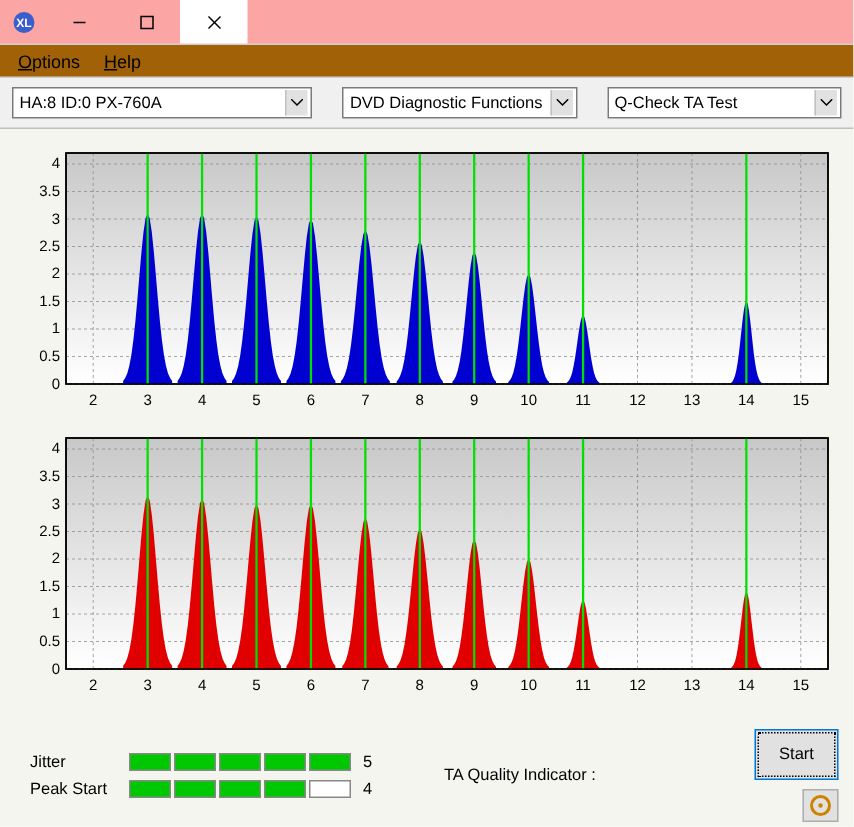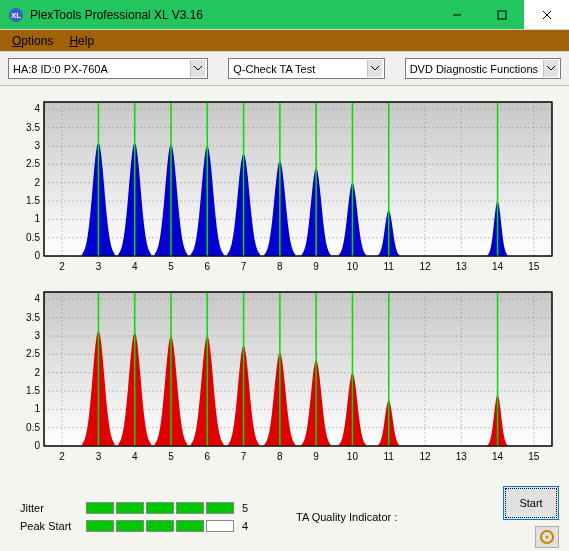--- a/index.html
+++ b/index.html
@@ -1,17 +1,17 @@
 <!DOCTYPE html>
 <html><head>
 <meta charset="utf-8">
 <style>
 * { box-sizing: border-box; margin: 0; padding: 0; }
 body { font-family: "Segoe UI", Tahoma, sans-serif; font-size: 12px; background: #fff; width: 569px; height: 551px; overflow: hidden; }
-.titlebar { background: #22c55e; height: 30px; display: flex; align-items: center; border-bottom: 1px solid #d0d0d0; }
+.titlebar { background: #fca5a5; height: 30px; display: flex; align-items: center; border-bottom: 1px solid #d0d0d0; }
 .titlebar .icon { width: 16px; height: 16px; margin: 0 6px 0 8px; display: inline-flex; align-items: center; justify-content: center; }
 .titlebar .title { flex: 1; font-size: 12px; color: #000; }
 .win-btns { display: flex; height: 100%; }
 .win-btn { width: 45px; height: 100%; display: flex; align-items: center; justify-content: center; color: #000; font-size: 11px; }
 .win-close { background: #fff; }
 .menubar { height: 22px; display: flex; align-items: center; padding: 0 4px; background: #a16207; border-bottom: 1px solid #d0d0d0; }
 .menu-item { padding: 2px 8px; font-size: 12px; }
 .menu-item .ul { text-decoration: underline; }
 .controls { display: flex; gap: 20px; padding: 6px 8px; background: #f0f0f0; border-bottom: 1px solid #c0c0c0; align-items: flex-end; }
 .combo { flex: 1; height: 21px; background: #fff; border: 1px solid #7a7a7a; display: flex; align-items: center; padding: 0 4px; font-size: 11px; position: relative; }
@@ -39,21 +39,20 @@
 </head>
 <body>
 
 <div class="titlebar">
   <span class="icon">
     <svg width="16" height="16">
         <circle cx="8" cy="8" r="7" fill="#3a5fcd"></circle>
         <text x="8" y="11" font-size="8" fill="#fff" text-anchor="middle" font-weight="bold">XL</text>
       </svg>
   </span>
-  <span class="title">PlexTools Professional XL V3.16</span>
   <div class="win-btns">
     <div class="win-btn">
         <svg width="10" height="10">
           <line x1="1" y1="5" x2="9" y2="5" stroke="#000" stroke-width="1"></line>
         </svg>
       </div>
     <div class="win-btn">
         <svg width="10" height="10">
           <rect x="1" y="1" width="8" height="8" fill="none" stroke="#000" stroke-width="1"></rect>
         </svg>
@@ -75,29 +74,29 @@
 <div class="controls">
   <div class="combo" style="flex:1.3">
     <span>HA:8 ID:0  PX-760A</span>
     <span class="arrow">
         <svg viewBox="0 0 8 5">
           <path d="M0 0 L4 4 L8 0" fill="none" stroke="#000"></path>
         </svg>
       </span>
   </div>
   <div class="combo">
-    <span>Q-Check TA Test</span>
+    <span>DVD Diagnostic Functions</span>
     <span class="arrow">
         <svg viewBox="0 0 8 5">
           <path d="M0 0 L4 4 L8 0" fill="none" stroke="#000"></path>
         </svg>
       </span>
   </div>
   <div class="combo">
-    <span>DVD Diagnostic Functions</span>
+    <span>Q-Check TA Test</span>
     <span class="arrow">
         <svg viewBox="0 0 8 5">
           <path d="M0 0 L4 4 L8 0" fill="none" stroke="#000"></path>
         </svg>
       </span>
   </div>
 </div>
 
 <div class="charts">
   <div class="chart-wrap">

